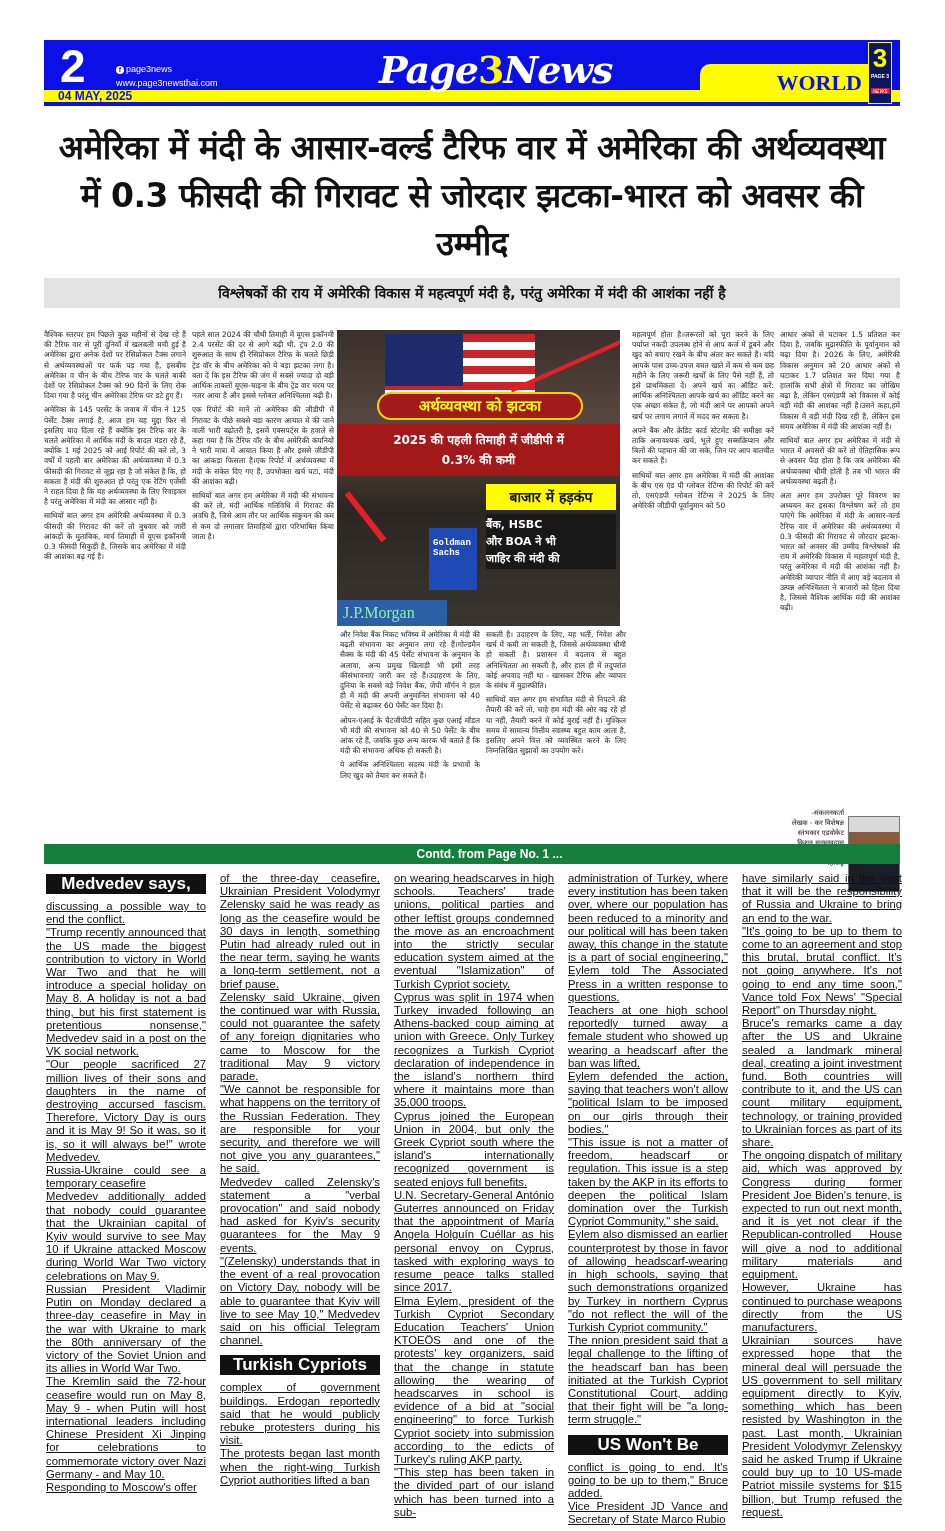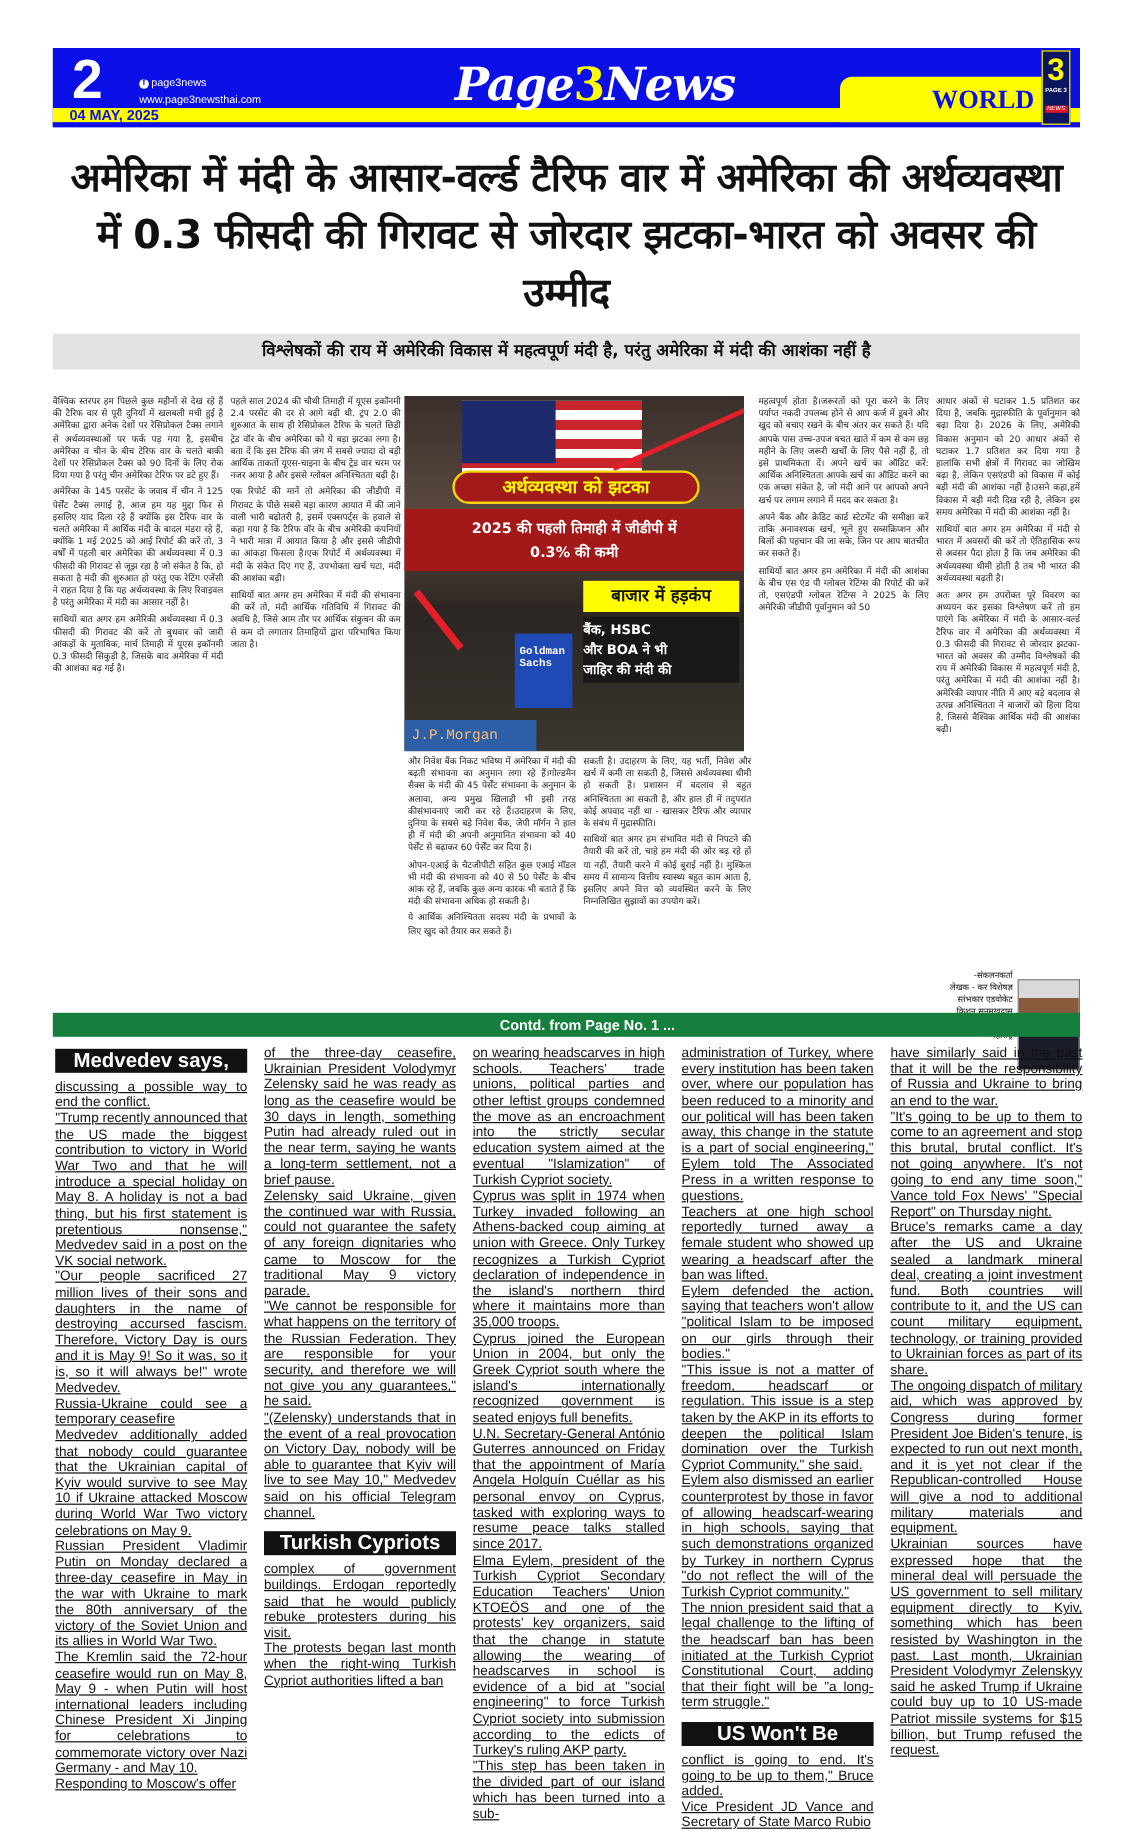--- a/index.html
+++ b/index.html
@@ -41,21 +41,21 @@
   .photo { position: absolute; left: 293px; top: 0; width: 283px; height: 296px; background: linear-gradient(180deg,#3a2f2c 0%,#5b4a40 35%,#2c2622 60%,#3b3530 100%); overflow: hidden; }
   .flag { position: absolute; left: 48px; top: 4px; width: 150px; height: 80px; background: repeating-linear-gradient(180deg,#c7242c 0 8px,#ffffff 8px 16px); }
   .flag-stars { position: absolute; left: 48px; top: 4px; width: 78px; height: 52px; background: #1d2a6b; }
   .trend { position: absolute; right: 0; top: 10px; width: 120px; height: 60px; border-top: 4px solid #e3202a; transform: rotate(-24deg); transform-origin: right top; }
   .banner1 { position: absolute; left: 40px; top: 62px; width: 206px; height: 28px; background: #a31a1a; border: 2px solid #f5d400; border-radius: 14px; color: #fffb00; font-family: "DejaVu Sans", sans-serif; font-weight: bold; font-size: 15px; text-align: center; line-height: 24px; }
   .banner2 { position: absolute; left: 0; top: 94px; width: 100%; height: 52px; background: #a31818; color: #fff; font-family: "DejaVu Sans", sans-serif; font-weight: bold; font-size: 12px; text-align: center; line-height: 20px; padding-top: 6px; }
   .banner3 { position: absolute; right: 4px; top: 154px; width: 130px; height: 26px; background: #fffb00; color: #111; font-family: "DejaVu Sans", sans-serif; font-weight: bold; font-size: 14px; text-align: center; line-height: 26px; }
   .banner4 { position: absolute; right: 4px; top: 184px; width: 130px; color: #fff; font-family: "DejaVu Sans", sans-serif; font-weight: bold; font-size: 11px; text-align: left; line-height: 17px; background: #181818; padding: 2px 0; }
   .gs { position: absolute; left: 92px; top: 198px; width: 48px; height: 62px; background: #1f49b5; color: #fff; font-family: Liberation Mono, monospace; font-weight: bold; font-size: 9px; line-height: 10px; padding: 10px 4px; }
   .arrow { position: absolute; left: 10px; top: 160px; width: 60px; height: 6px; background: #e3202a; transform: rotate(52deg); transform-origin: left center; }
-  .jpm { position: absolute; left: 0; bottom: 0; width: 110px; height: 26px; background: #2c5fa6; color: #fdba74; font-family: Liberation Mono, monospace; font-size: 12px; line-height: 26px; padding-left: 6px; }
+  .jpm { position: absolute; left: 0; bottom: 0; width: 110px; height: 26px; background: #2c5fa6; color: #86efac; font-family: Liberation Serif, serif; font-size: 16px; line-height: 26px; padding-left: 6px; }
 
   .author { position: absolute; left: 736px; top: 478px; width: 120px; height: 96px; }
   .author-text { position: absolute; left: 0; top: 0; width: 64px; font-family: "DejaVu Sans", sans-serif; font-size: 7px; line-height: 10px; text-align: right; color: #111; }
   .author-photo { position: absolute; left: 68px; top: 8px; width: 52px; height: 76px; background: linear-gradient(180deg,#d9d9d9 0 20%,#8a5a3c 20% 48%,#f3f3f3 48% 56%,#1b1d29 56% 100%); border: 1px solid #777; }
 
   
   .contd { position: absolute; left: 0; top: 804px; width: 856px; height: 20px; background: #15803d; color: #fff; text-align: center; font-weight: bold; font-size: 12px; line-height: 20px; font-family: "Liberation Sans", sans-serif; padding-left: 35px; }
 
   
   .eng { position: absolute; left: 0; top: 832px; width: 856px; height: 630px; }
@@ -176,20 +176,21 @@
       <p>Russia-Ukraine could see a temporary ceasefire</p>
       <p>Medvedev additionally added that nobody could guarantee that the Ukrainian capital of Kyiv would survive to see May 10 if Ukraine attacked Moscow during World War Two victory celebrations on May 9.</p>
       <p>Russian President Vladimir Putin on Monday declared a three-day ceasefire in May in the war with Ukraine to mark the 80th anniversary of the victory of the Soviet Union and its allies in World War Two.</p>
       <p>The Kremlin said the 72-hour ceasefire would run on May 8, May 9 - when Putin will host international leaders including Chinese President Xi Jinping for celebrations to commemorate victory over Nazi Germany - and May 10.</p>
       <p>Responding to Moscow's offer</p>
     </div>
     <div class="ecol ec2">
       <p>of the three-day ceasefire, Ukrainian President Volodymyr Zelensky said he was ready as long as the ceasefire would be 30 days in length, something Putin had already ruled out in the near term, saying he wants a long-term settlement, not a brief pause.</p>
       <p>Zelensky said Ukraine, given the continued war with Russia, could not guarantee the safety of any foreign dignitaries who came to Moscow for the traditional May 9 victory parade.</p>
       <p>"We cannot be responsible for what happens on the territory of the Russian Federation. They are responsible for your security, and therefore we will not give you any guarantees," he said.</p>
+      <p>Medvedev called Zelensky's statement a "verbal provocation" and said nobody had asked for Kyiv's security guarantees for the May 9 events.</p>
       <p>"(Zelensky) understands that in the event of a real provocation on Victory Day, nobody will be able to guarantee that Kyiv will live to see May 10," Medvedev said on his official Telegram channel.</p>
       <div class="kicker mid">Turkish Cypriots Protest ...</div>
       <p>complex of government buildings. Erdogan reportedly said that he would publicly rebuke protesters during his visit.</p>
       <p>The protests began last month when the right-wing Turkish Cypriot authorities lifted a ban</p>
     </div>
     <div class="ecol ec3">
       <p>on wearing headscarves in high schools. Teachers' trade unions, political parties and other leftist groups condemned the move as an encroachment into the strictly secular education system aimed at the eventual "Islamization" of Turkish Cypriot society.</p>
       <p>Cyprus was split in 1974 when Turkey invaded following an Athens-backed coup aiming at union with Greece. Only Turkey recognizes a Turkish Cypriot declaration of independence in the island's northern third where it maintains more than 35,000 troops.</p>
       <p>Cyprus joined the European Union in 2004, but only the Greek Cypriot south where the island's internationally recognized government is seated enjoys full benefits.</p>
       <p>U.N. Secretary-General António Guterres announced on Friday that the appointment of María Angela Holguín Cuéllar as his personal envoy on Cyprus, tasked with exploring ways to resume peace talks stalled since 2017.</p>
@@ -205,16 +206,17 @@
       <p>The nnion president said that a legal challenge to the lifting of the headscarf ban has been initiated at the Turkish Cypriot Constitutional Court, adding that their fight will be "a long-term struggle."</p>
       <div class="kicker mid">US Won't Be Mediators ...</div>
       <p>conflict is going to end. It's going to be up to them," Bruce added.</p>
       <p>Vice President JD Vance and Secretary of State Marco Rubio</p>
     </div>
     <div class="ecol ec5">
       <p>have similarly said in the past that it will be the responsibility of Russia and Ukraine to bring an end to the war.</p>
       <p>"It's going to be up to them to come to an agreement and stop this brutal, brutal conflict. It's not going anywhere. It's not going to end any time soon," Vance told Fox News' "Special Report" on Thursday night.</p>
       <p>Bruce's remarks came a day after the US and Ukraine sealed a landmark mineral deal, creating a joint investment fund. Both countries will contribute to it, and the US can count military equipment, technology, or training provided to Ukrainian forces as part of its share.</p>
       <p>The ongoing dispatch of military aid, which was approved by Congress during former President Joe Biden's tenure, is expected to run out next month, and it is yet not clear if the Republican-controlled House will give a nod to additional military materials and equipment.</p>
+      <p>However, Ukraine has continued to purchase weapons directly from the US manufacturers.</p>
       <p>Ukrainian sources have expressed hope that the mineral deal will persuade the US government to sell military equipment directly to Kyiv, something which has been resisted by Washington in the past. Last month, Ukrainian President Volodymyr Zelenskyy said he asked Trump if Ukraine could buy up to 10 US-made Patriot missile systems for $15 billion, but Trump refused the request.</p>
     </div>
   </div>
 </div>
 
 </body></html>

